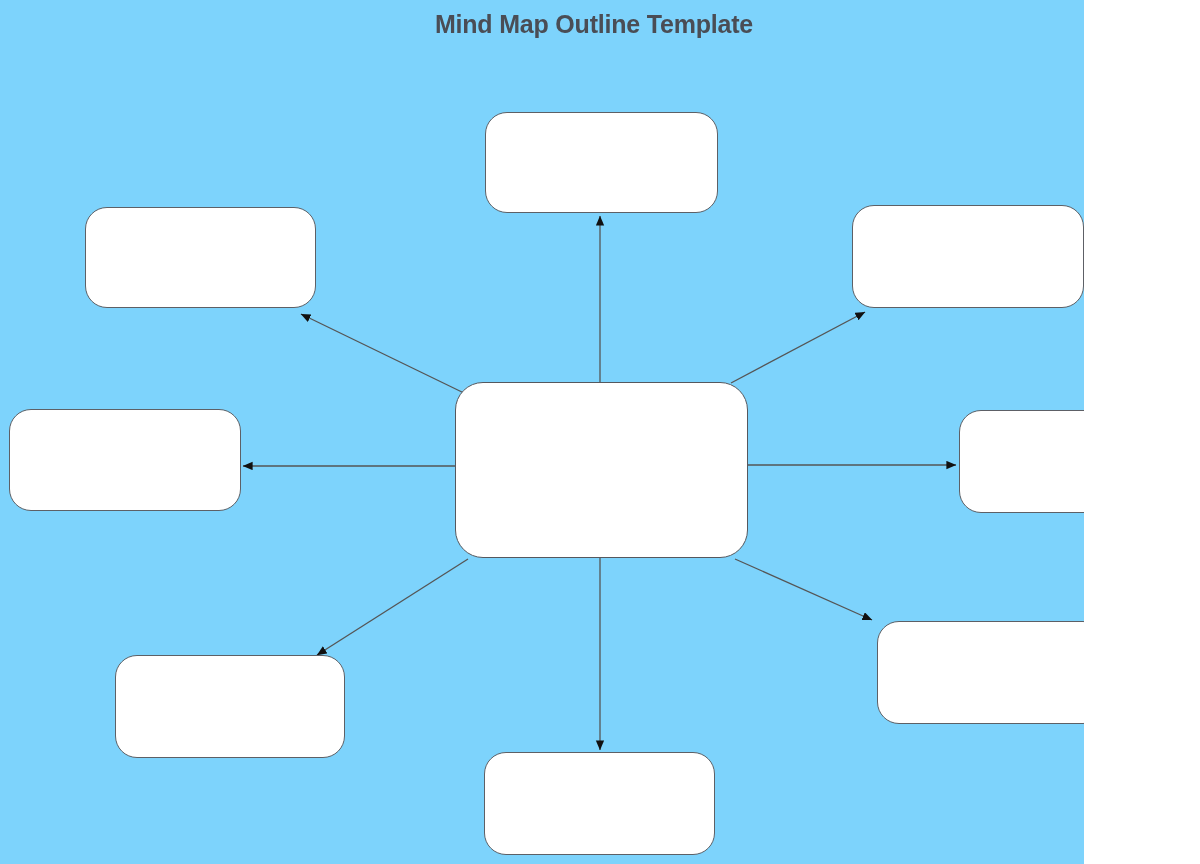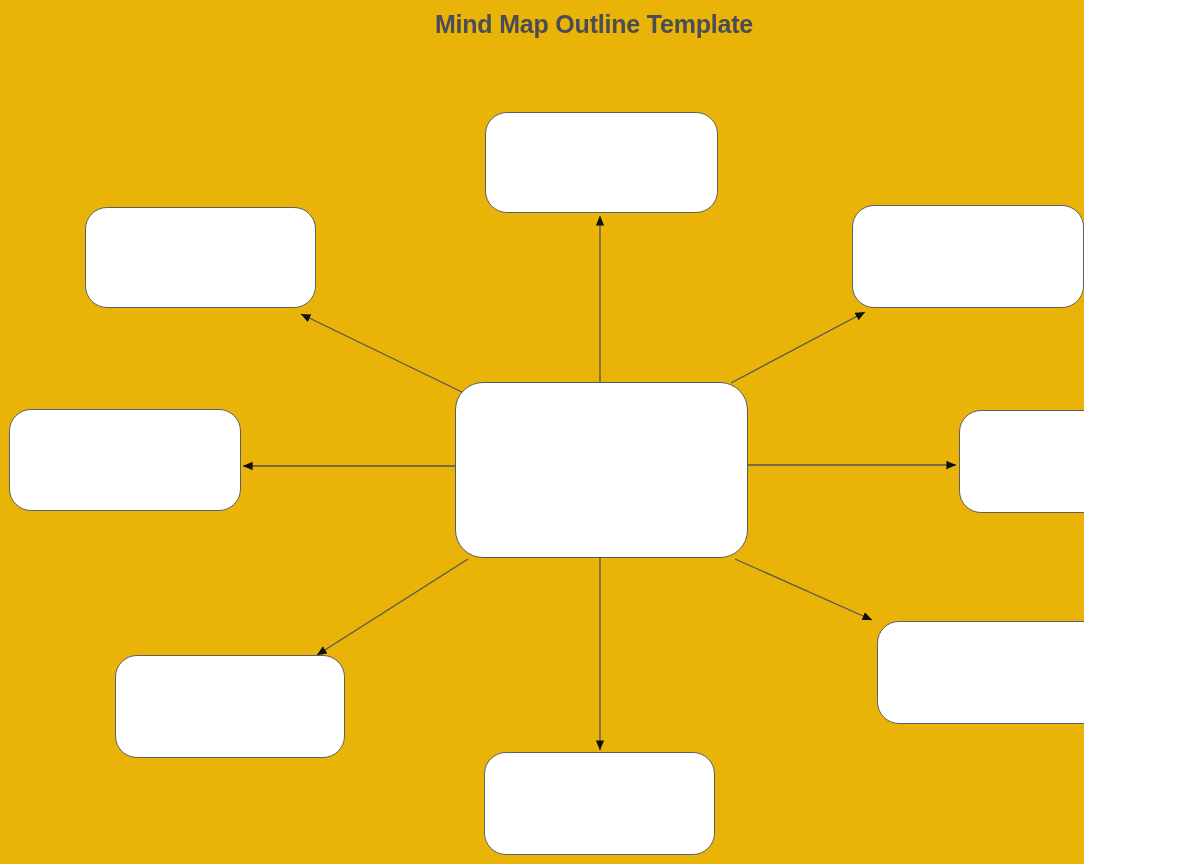--- a/index.html
+++ b/index.html
@@ -8,21 +8,21 @@
     padding: 0;
     background: #ffffff;
   }
   body {
     font-family: "Liberation Sans", sans-serif;
   }
   #canvas {
     position: relative;
     width: 1084px;
     height: 864px;
-    background: #eab308;
+    background: #7dd3fc;
     overflow: hidden;
   }
   #page-title {
     position: absolute;
     left: 0;
     top: 8px;
     width: 1188px;
     text-align: center;
     font-family: "Liberation Sans", sans-serif;
     font-size: 25px;

